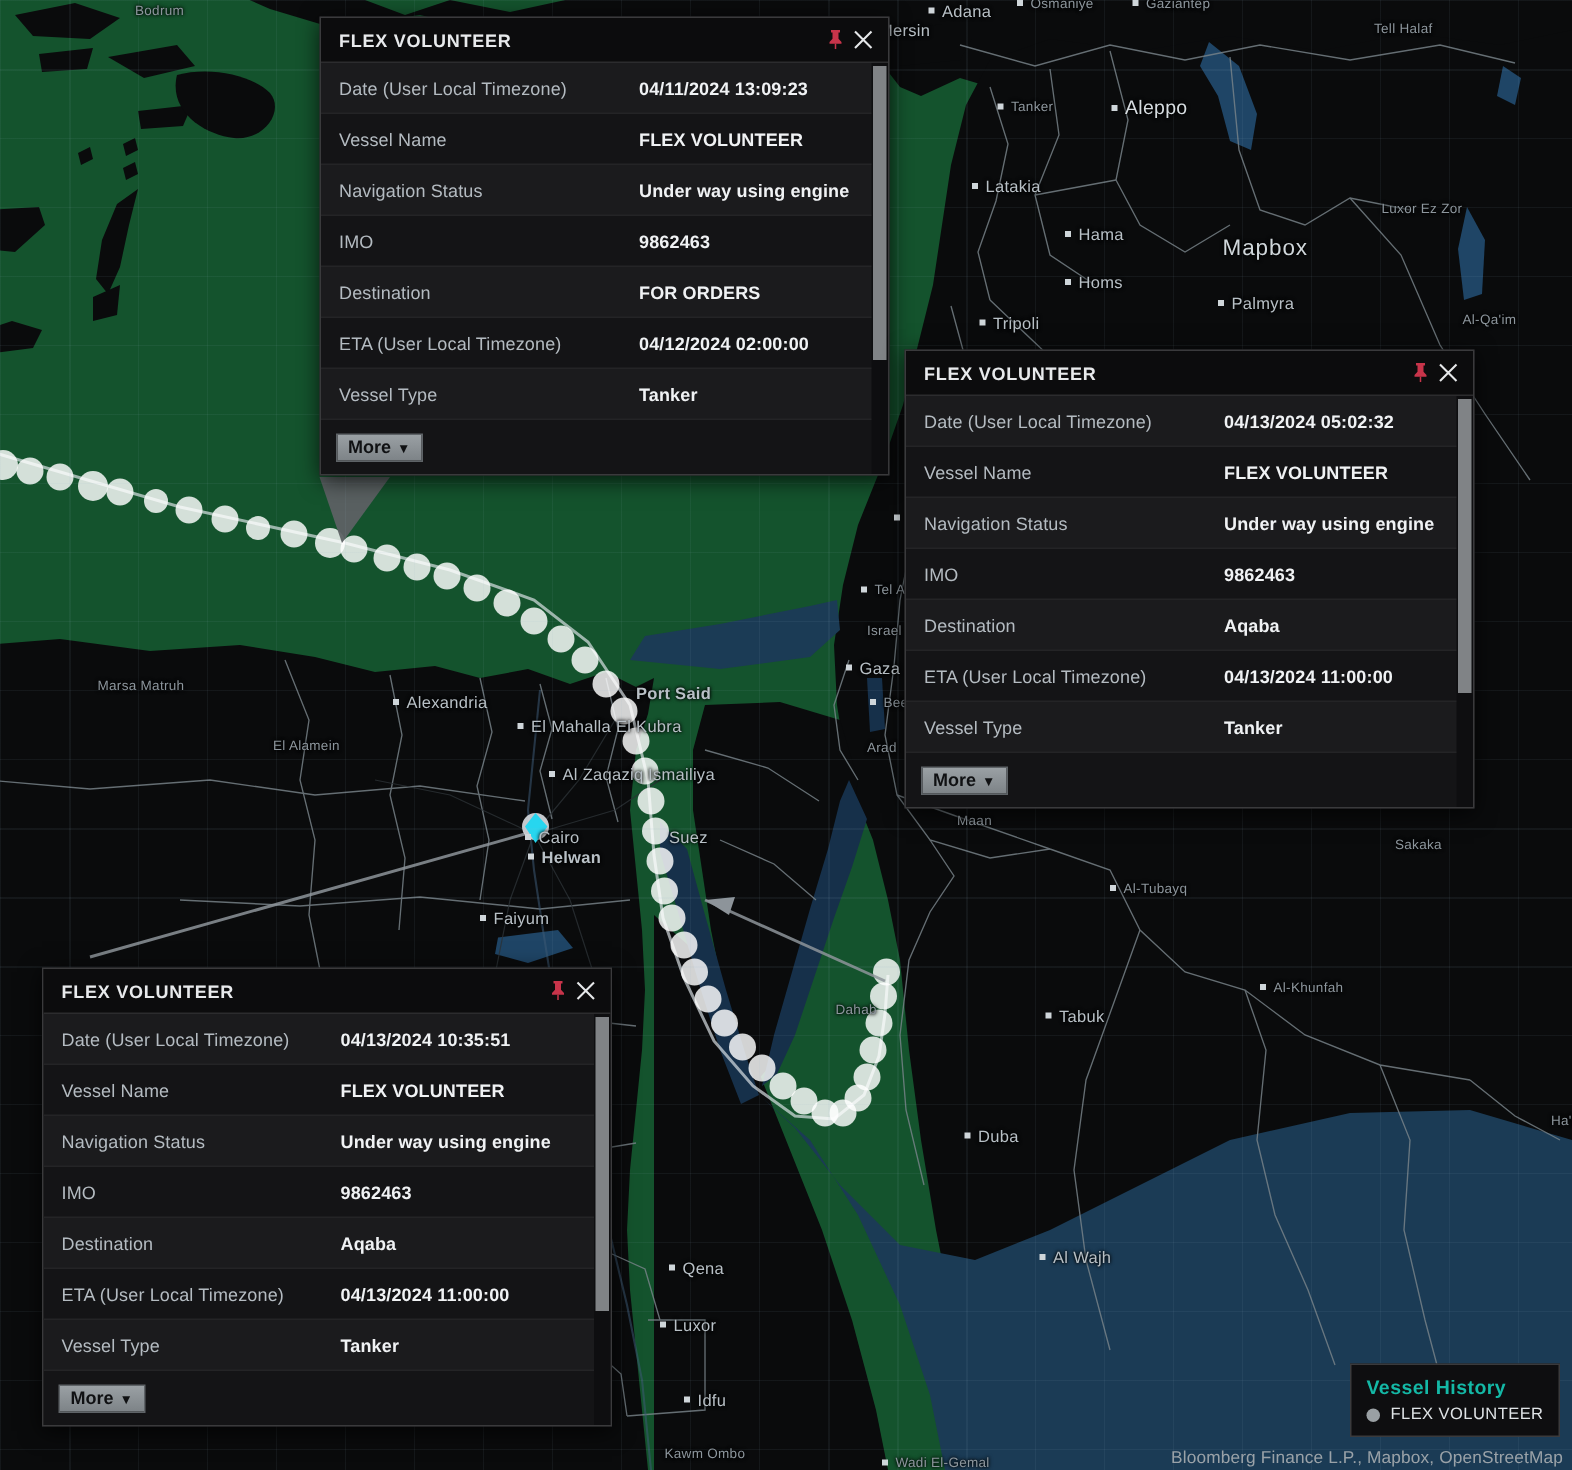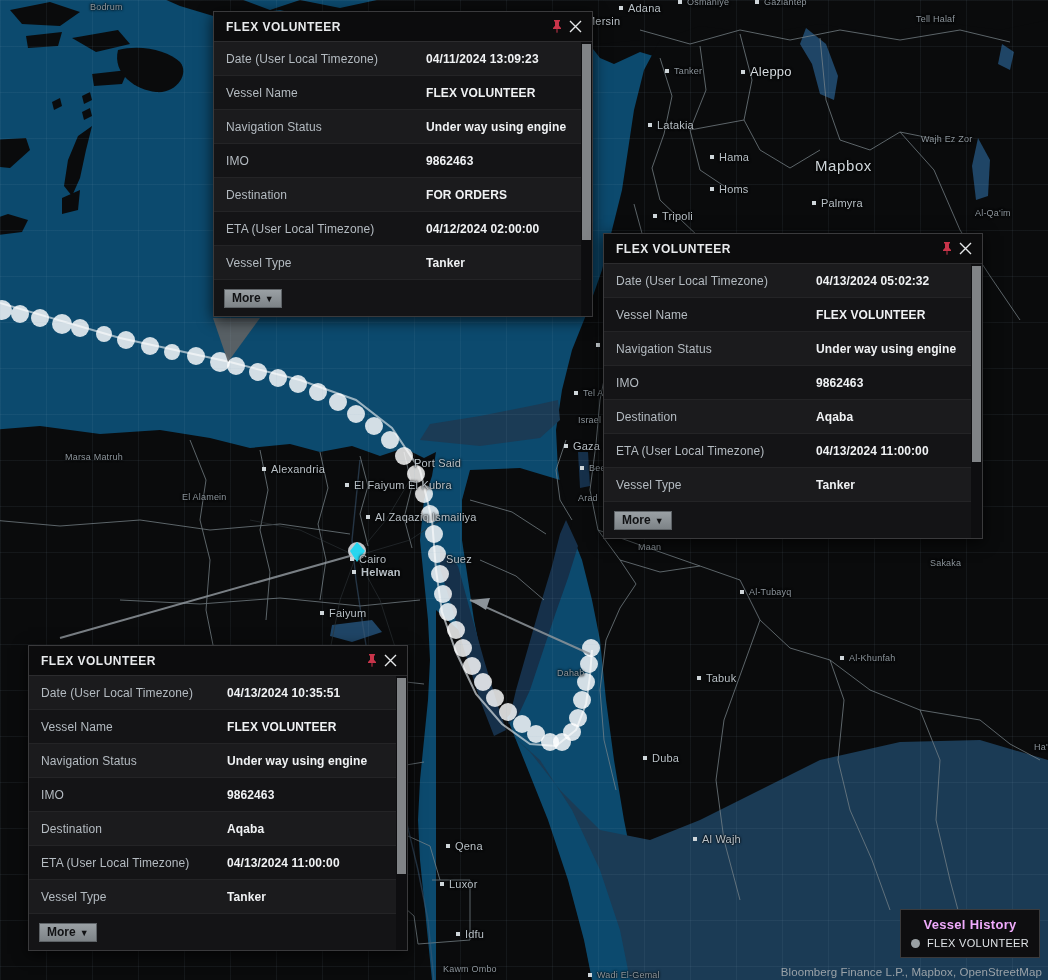--- a/index.html
+++ b/index.html
@@ -8,21 +8,21 @@
     overflow: hidden;
     background: #0a0d10;
     font-family: "Liberation Sans", sans-serif;
   }
 
   #app { position: relative; width: 1048px; height: 980px; overflow: hidden; }
 
   
   #map-canvas {
     position: absolute; inset: 0;
-    background: #0c4a6e;
+    background: #14532d;
   }
   #map-svg { position: absolute; inset: 0; width: 1048px; height: 980px; display: block; }
 
   
   #graticule {
     position: absolute; inset: 0;
     background-image:
       repeating-linear-gradient(to right, rgba(150,180,200,0.075) 0 1px, transparent 1px 46px),
       repeating-linear-gradient(to bottom, rgba(150,180,200,0.075) 0 1px, transparent 1px 46px);
     pointer-events: none;
@@ -145,26 +145,25 @@
   
   #legend {
     position: absolute;
     right: 8px; bottom: 22px;
     background: #0e0e10;
     border: 1px solid #3a3a3c;
     padding: 7px 10px 8px 10px;
     z-index: 45;
   }
   #legend .legend-title {
-    color: #f0abfc;
+    color: #14b8a6;
     font-size: 13px;
     font-weight: bold;
     letter-spacing: .3px;
     margin-bottom: 5px;
-    text-align: center;
   }
   #legend .legend-row {
     display: flex; align-items: center; gap: 7px;
   }
   #legend .swatch {
     width: 9px; height: 9px; border-radius: 50%;
     background: #9aa0a4;
     display: inline-block;
   }
   #legend .legend-label {
@@ -403,40 +402,40 @@
     <div id="map-labels">
         <div class="map-label sz-sm nodot" style="left: 90px; top: 2px;"><span>Bodrum</span></div>
         <div class="map-label " style="left: 619px; top: 2px;"><span class="dot"></span><span>Adana</span></div>
         <div class="map-label sz-sm" style="left: 678px; top: -3px;"><span class="dot"></span><span>Osmaniye</span></div>
         <div class="map-label sz-sm" style="left: 755px; top: -3px;"><span class="dot"></span><span>Gaziantep</span></div>
         <div class="map-label  nodot" style="left: 586px; top: 15px;"><span>Mersin</span></div>
         <div class="map-label sz-sm nodot" style="left: 916px; top: 14px;"><span>Tell Halaf</span></div>
         <div class="map-label sz-sm" style="left: 665px; top: 66px;"><span class="dot"></span><span>Tanker</span></div>
         <div class="map-label sz-lg" style="left: 741px; top: 64px;"><span class="dot"></span><span>Aleppo</span></div>
         <div class="map-label " style="left: 648px; top: 119px;"><span class="dot"></span><span>Latakia</span></div>
-        <div class="map-label sz-sm nodot" style="left: 921px; top: 134px;"><span>Wajh Ez Zor</span></div>
+        <div class="map-label sz-sm nodot" style="left: 921px; top: 134px;"><span>Luxor Ez Zor</span></div>
         <div class="map-label " style="left: 710px; top: 151px;"><span class="dot"></span><span>Hama</span></div>
         <div class="map-label country nodot" style="left: 815px; top: 157px;"><span>Mapbox</span></div>
         <div class="map-label " style="left: 710px; top: 183px;"><span class="dot"></span><span>Homs</span></div>
         <div class="map-label " style="left: 812px; top: 197px;"><span class="dot"></span><span>Palmyra</span></div>
         <div class="map-label sz-sm nodot" style="left: 975px; top: 208px;"><span>Al-Qa'im</span></div>
         <div class="map-label " style="left: 653px; top: 210px;"><span class="dot"></span><span>Tripoli</span></div>
         <div class="map-label " style="left: 690px; top: 213px; margin-top: 44px;"><span class="dot"></span><span>Hermel</span></div>
         <div class="map-label sz-sm" style="left: 648px; top: 262px;"><span class="dot"></span><span>Beirut</span></div>
         <div class="map-label sz-sm" style="left: 700px; top: 285px;"><span class="dot"></span><span>Damascus</span></div>
         <div class="map-label sz-sm" style="left: 596px; top: 340px;"><span class="dot"></span><span>Haifa</span></div>
         <div class="map-label sz-sm" style="left: 574px; top: 388px;"><span class="dot"></span><span>Tel Aviv</span></div>
         <div class="map-label sz-sm nodot" style="left: 578px; top: 415px;"><span>Israel</span></div>
         <div class="map-label " style="left: 564px; top: 440px;"><span class="dot"></span><span>Gaza</span></div>
         <div class="map-label sz-sm" style="left: 580px; top: 463px;"><span class="dot"></span><span>Beersheba</span></div>
         <div class="map-label sz-sm nodot" style="left: 578px; top: 493px;"><span>Arad</span></div>
         <div class="map-label sz-sm nodot" style="left: 65px; top: 452px;"><span>Marsa Matruh</span></div>
         <div class="map-label " style="left: 262px; top: 463px;"><span class="dot"></span><span>Alexandria</span></div>
-        <div class="map-label  nodot" style="left: 414px; top: 457px;"><span>Port Said</span></div>
-        <div class="map-label " style="left: 345px; top: 479px;"><span class="dot"></span><span>El Faiyum El Kubra</span></div>
+        <div class="map-label  nodot" style="left: 424px; top: 457px; font-weight: bold;"><span>Port Said</span></div>
+        <div class="map-label " style="left: 345px; top: 479px;"><span class="dot"></span><span>El Mahalla El Kubra</span></div>
         <div class="map-label sz-sm nodot" style="left: 182px; top: 492px;"><span>El Alamein</span></div>
         <div class="map-label " style="left: 366px; top: 511px;"><span class="dot"></span><span>Al Zaqaziq</span></div>
         <div class="map-label  nodot" style="left: 432px; top: 511px;"><span>Ismailiya</span></div>
         <div class="map-label " style="left: 350px; top: 553px;"><span class="dot"></span><span>Cairo</span></div>
         <div class="map-label  nodot" style="left: 446px; top: 553px;"><span>Suez</span></div>
         <div class="map-label " style="left: 352px; top: 566px; font-weight: bold;"><span class="dot"></span><span>Helwan</span></div>
         <div class="map-label " style="left: 320px; top: 607px;"><span class="dot"></span><span>Faiyum</span></div>
         <div class="map-label sz-sm nodot" style="left: 638px; top: 542px;"><span>Maan</span></div>
         <div class="map-label sz-sm nodot" style="left: 930px; top: 558px;"><span>Sakaka</span></div>
         <div class="map-label sz-sm" style="left: 740px; top: 587px;"><span class="dot"></span><span>Al-Tubayq</span></div>

